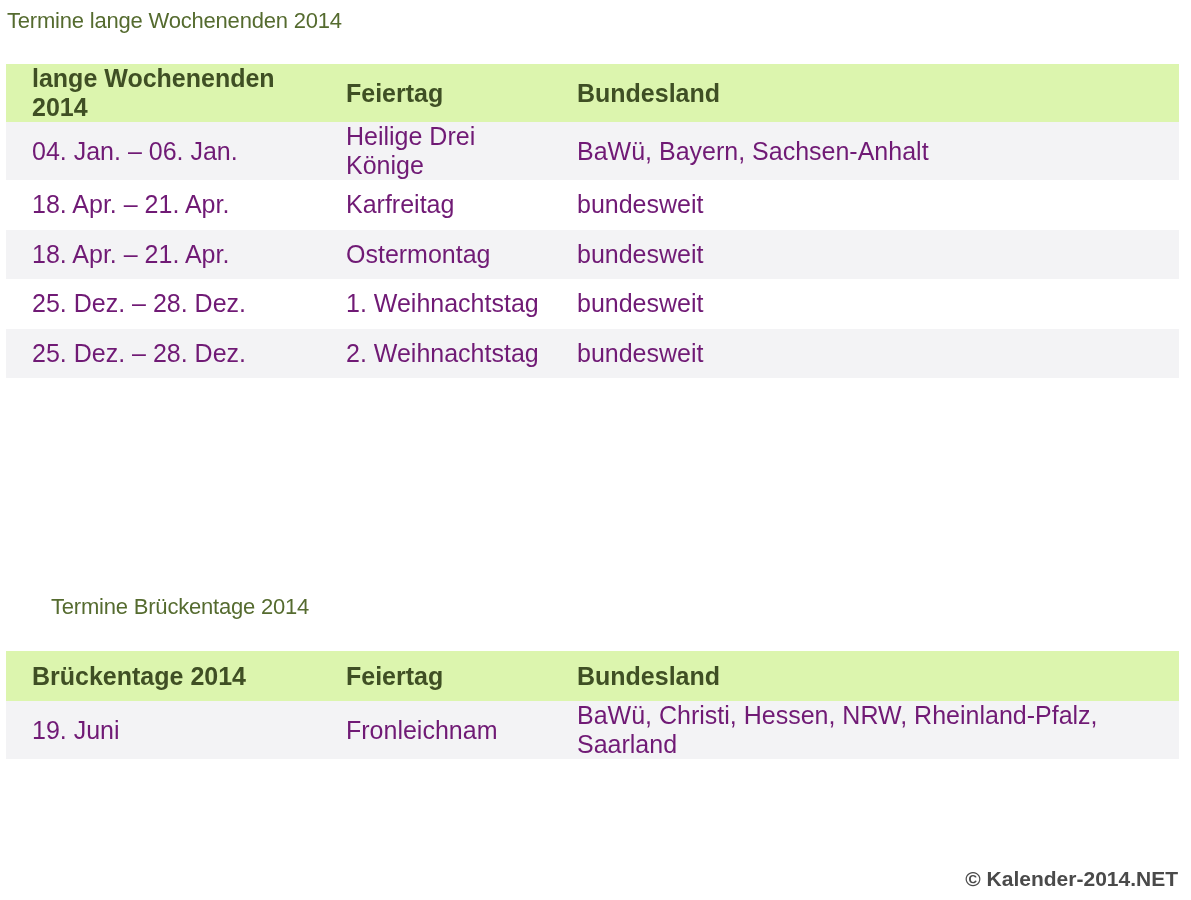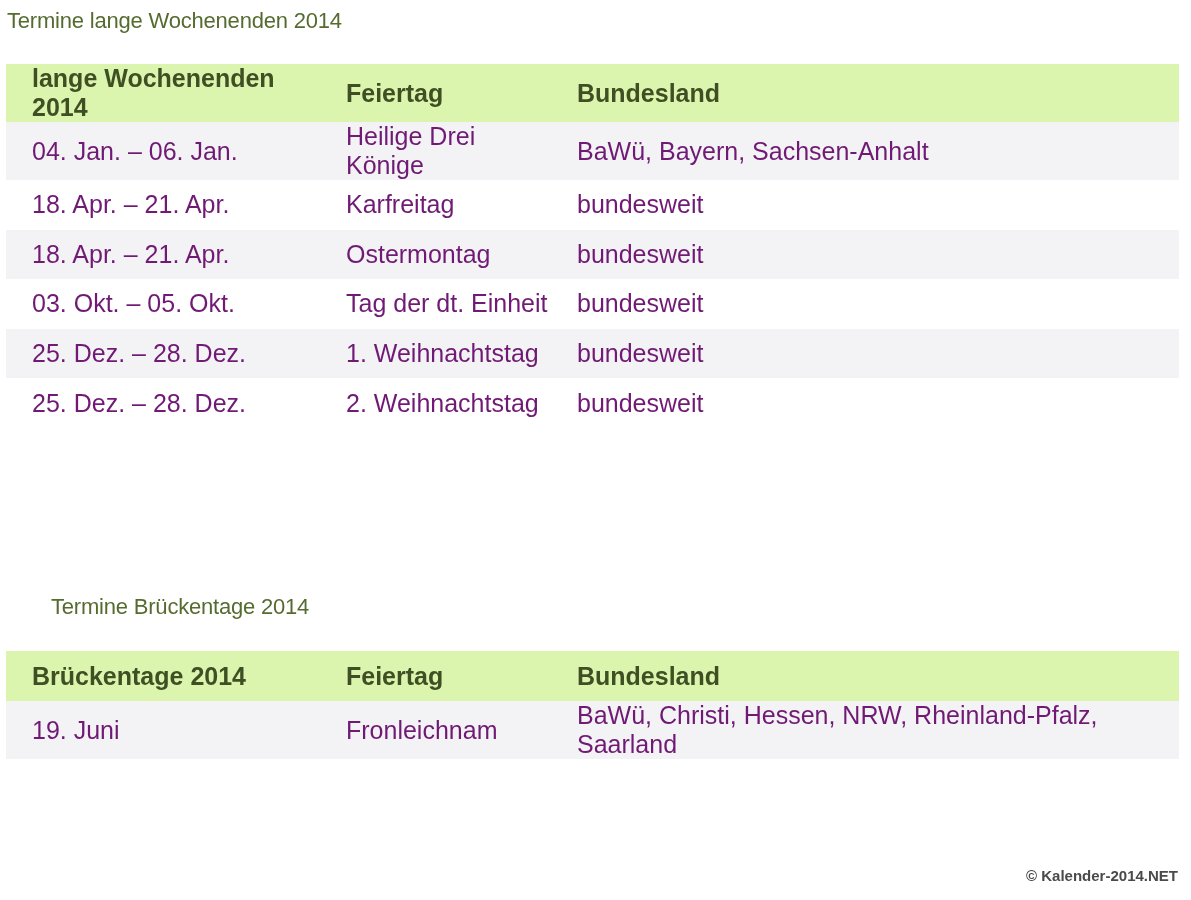--- a/index.html
+++ b/index.html
@@ -24,21 +24,21 @@
   table.holidays td {
     height: 49.6px; padding: 0 0 0 26px; color: #701a75;
     border-bottom: 0;
   }
   table.holidays tbody tr:nth-child(odd) td { background: #f3f3f5; }
   table.holidays tbody tr:nth-child(even) td { background: #ffffff; }
   .col1 { width: 288px; }
   .col2 { width: 205px; }
   .footer {
     position: absolute; right: 13px; top: 867px;
-    font-size: 15px; font-weight: bold; color: #4a4a4a;
+    font-size: 21px; font-weight: bold; color: #4a4a4a;
   }
 </style>
 </head>
 <body>
 
 <h2 class="section-title" style="top:8px;">Termine lange Wochenenden 2014</h2>
 
 <table class="holidays" style="top:64px;">
   <thead>
     <tr>
@@ -54,25 +54,20 @@
       <td>BaWü, Bayern, Sachsen-Anhalt</td>
     </tr>
     <tr>
       <td>18. Apr. – 21. Apr.</td>
       <td>Karfreitag</td>
       <td>bundesweit</td>
     </tr>
     <tr>
       <td>18. Apr. – 21. Apr.</td>
       <td>Ostermontag</td>
-      <td>bundesweit</td>
-    </tr>
-    <tr>
-      <td>03. Okt. – 05. Okt.</td>
-      <td>Tag der dt. Einheit</td>
       <td>bundesweit</td>
     </tr>
     <tr>
       <td>25. Dez. – 28. Dez.</td>
       <td>1. Weihnachtstag</td>
       <td>bundesweit</td>
     </tr>
     <tr>
       <td>25. Dez. – 28. Dez.</td>
       <td>2. Weihnachtstag</td>

